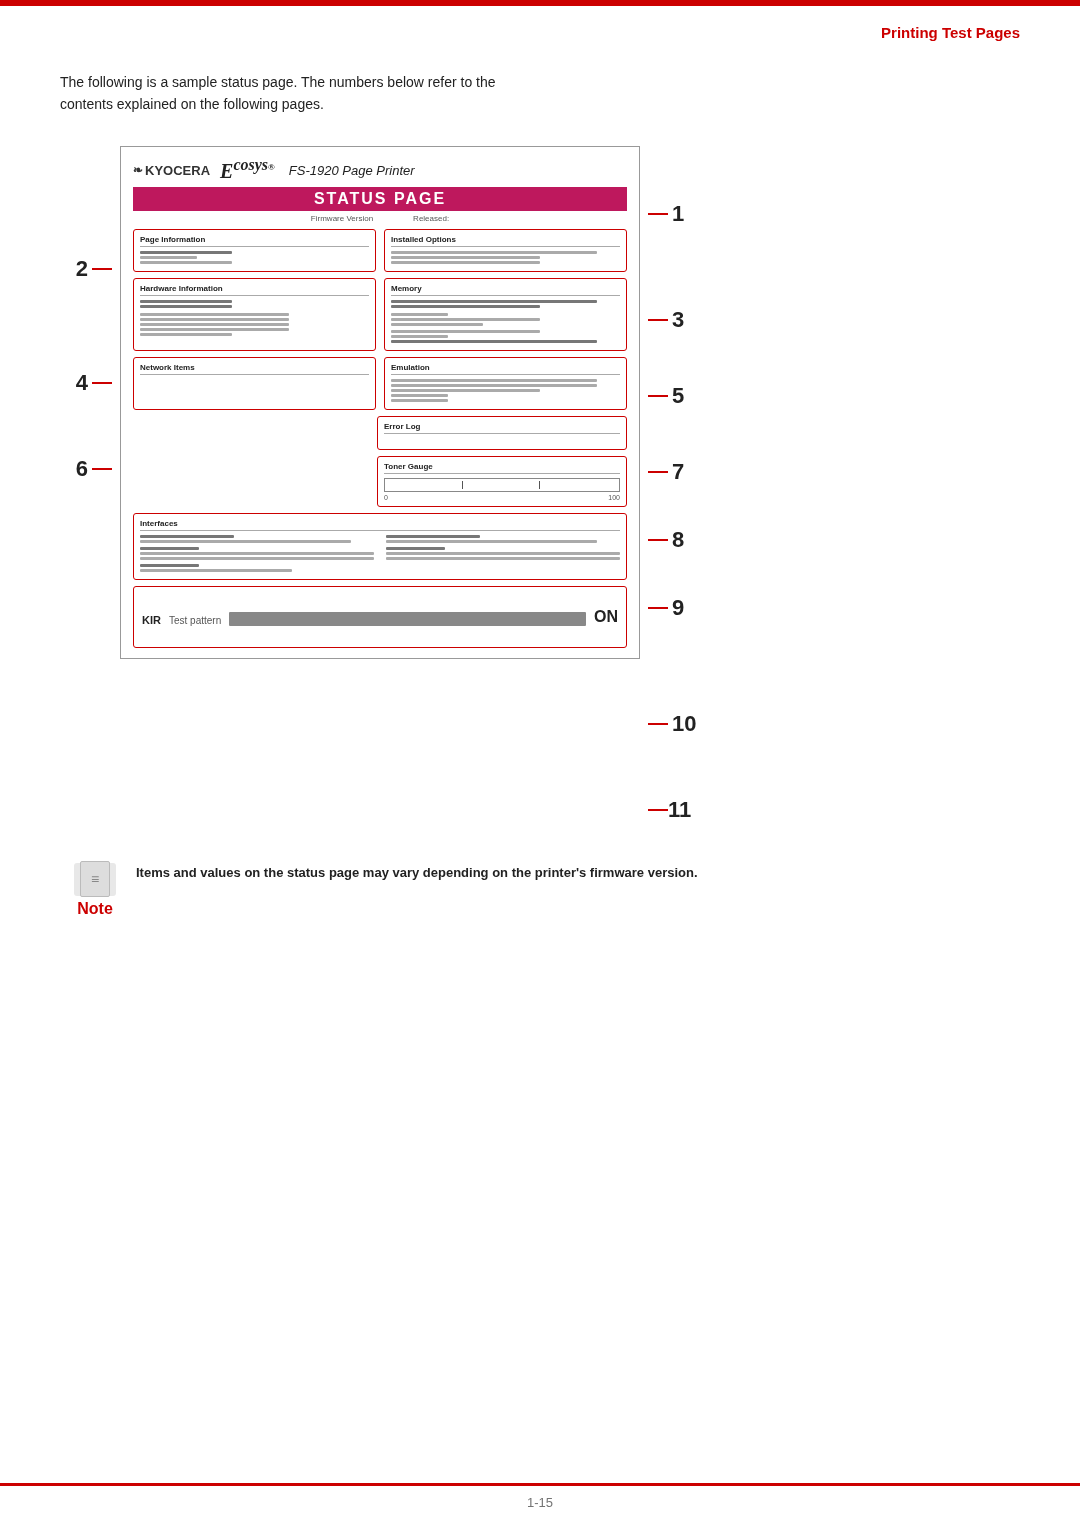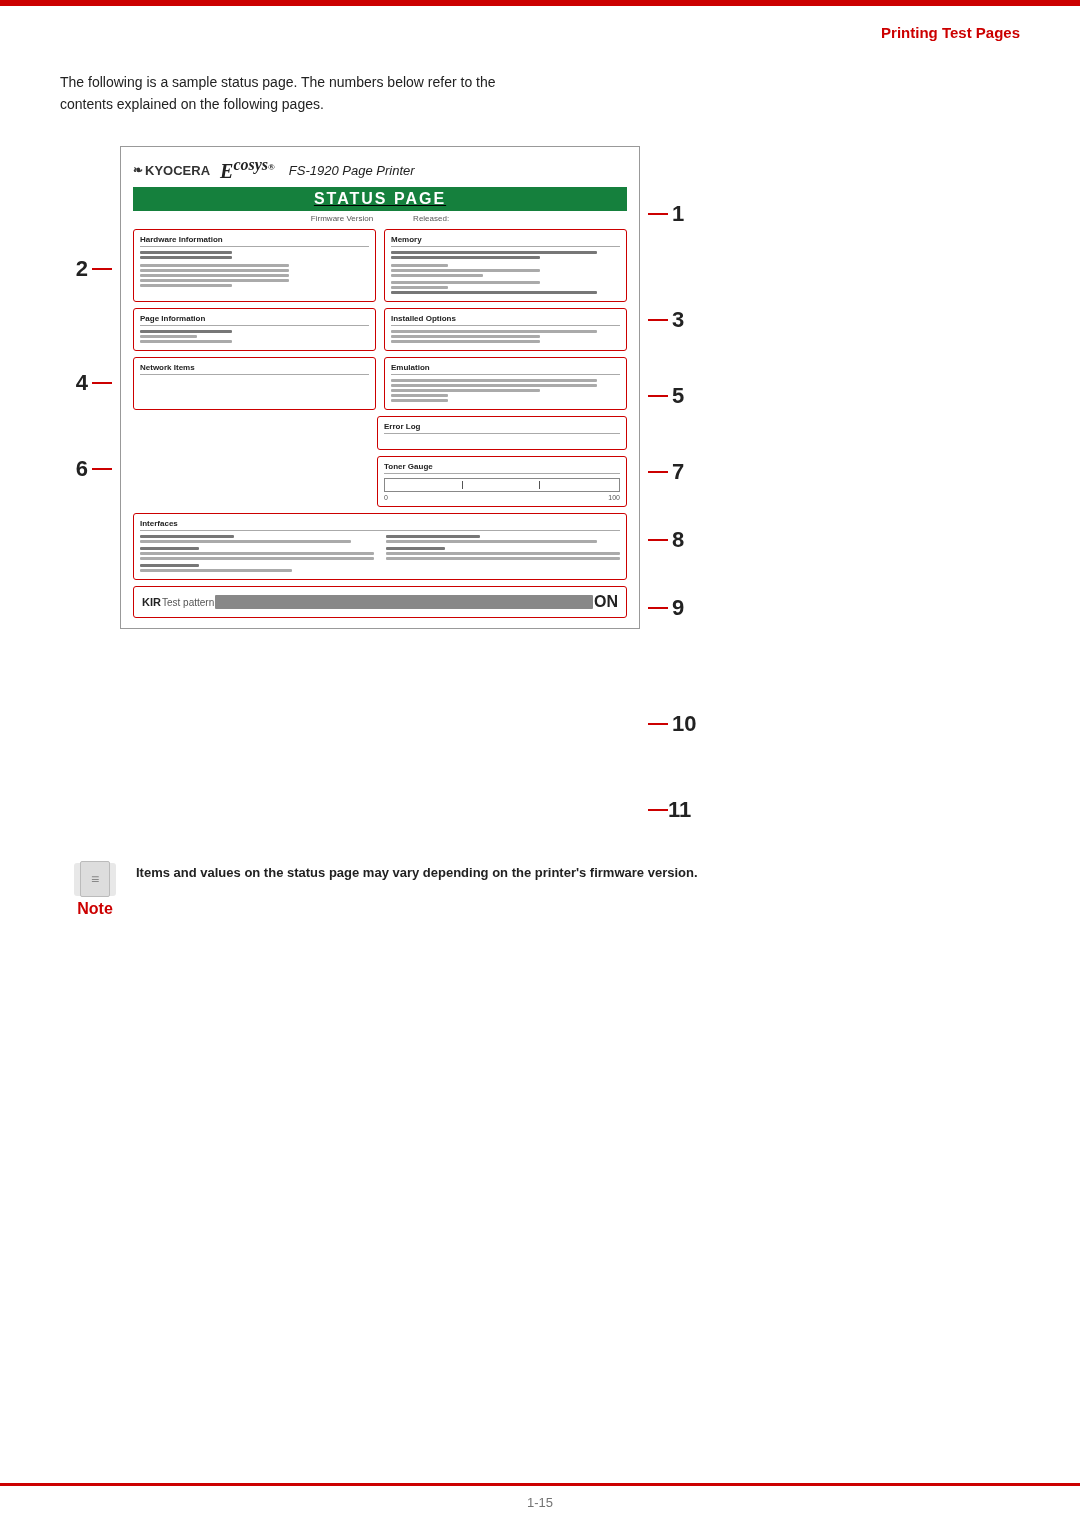--- a/index.html
+++ b/index.html
@@ -83,25 +83,24 @@
     }
     .printer-model {
       font-size: 13px;
       font-style: italic;
       color: #222;
       margin-left: 4px;
     }
 
     
     .sp-title-bar {
-      background: #15803d;
+      background: #be185d;
       text-align: center;
       padding: 3px 0;
       margin-bottom: 3px;
-      text-decoration: underline;
     }
     .sp-title-bar span {
       color: #fff;
       font-size: 16px;
       font-weight: bold;
       letter-spacing: 2px;
     }
 
     
     .sp-firmware-row {
@@ -183,24 +182,24 @@
     .interfaces-grid {
       display: grid;
       grid-template-columns: 1fr 1fr;
       gap: 2px 12px;
     }
 
     
     .sp-kir {
       border: 1.5px solid #cc0000;
       border-radius: 3px;
-      padding: 6px 8px;
-      display: flex;
-      align-items: center;
-      gap: 1px;
+      padding: 21px 8px;
+      display: flex;
+      align-items: flex-end;
+      gap: 8px;
     }
     .kir-label {
       font-size: 11px;
       font-weight: bold;
       color: #222;
     }
     .kir-text {
       font-size: 10px;
       color: #555;
     }
@@ -369,20 +368,37 @@
       </div>
 
       <div class="sp-firmware-row">
         <span>Firmware Version</span>
         <span>Released:</span>
       </div>
 
       <div class="sp-row">
 
         <div class="sp-section">
+          <div class="sp-section-title">Page Information</div>
+          <div class="fake-line short dark"></div>
+          <div class="fake-line xshort"></div>
+          <div class="fake-line short"></div>
+        </div>
+
+        <div class="sp-section">
+          <div class="sp-section-title">Installed Options</div>
+          <div class="fake-line long"></div>
+          <div class="fake-line medium"></div>
+          <div class="fake-line medium"></div>
+        </div>
+      </div>
+
+      <div class="sp-row">
+
+        <div class="sp-section">
           <div class="sp-section-title">Hardware Information</div>
           <div class="fake-line short dark"></div>
           <div class="fake-line short dark"></div>
           <div style="height:3px;"></div>
           <div class="fake-line medium"></div>
           <div class="fake-line medium"></div>
           <div class="fake-line medium"></div>
           <div class="fake-line medium"></div>
           <div class="fake-line short"></div>
         </div>
@@ -392,37 +408,20 @@
           <div class="fake-line long dark"></div>
           <div class="fake-line medium dark"></div>
           <div style="height:3px;"></div>
           <div class="fake-line xshort"></div>
           <div class="fake-line medium"></div>
           <div class="fake-line short"></div>
           <div style="height:2px;"></div>
           <div class="fake-line medium"></div>
           <div class="fake-line xshort"></div>
           <div class="fake-line long dark"></div>
-        </div>
-      </div>
-
-      <div class="sp-row">
-
-        <div class="sp-section">
-          <div class="sp-section-title">Page Information</div>
-          <div class="fake-line short dark"></div>
-          <div class="fake-line xshort"></div>
-          <div class="fake-line short"></div>
-        </div>
-
-        <div class="sp-section">
-          <div class="sp-section-title">Installed Options</div>
-          <div class="fake-line long"></div>
-          <div class="fake-line medium"></div>
-          <div class="fake-line medium"></div>
         </div>
       </div>
 
       <div class="sp-row">
 
         <div class="sp-section">
           <div class="sp-section-title">Network Items</div>
 
           <div style="height: 8px;"></div>
         </div>

